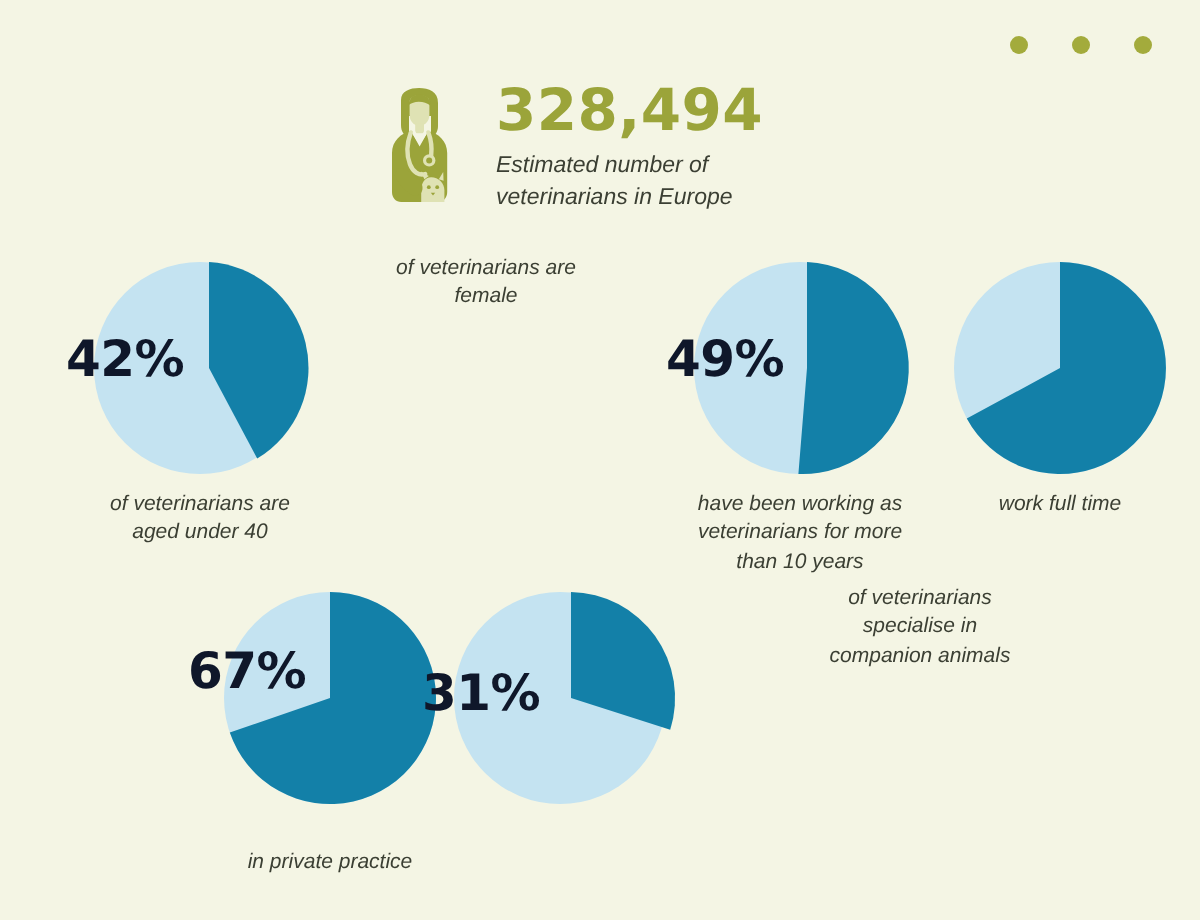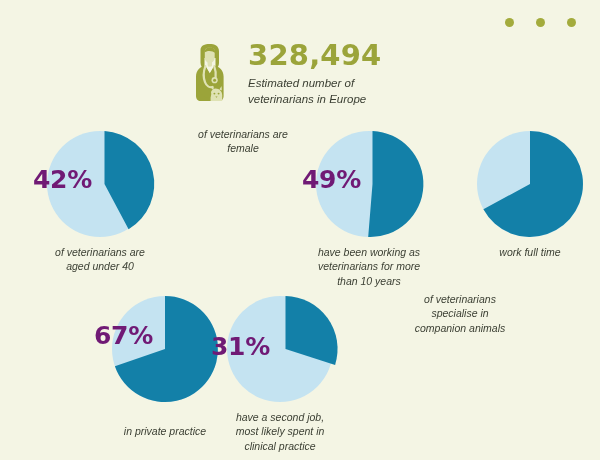--- a/index.html
+++ b/index.html
@@ -89,21 +89,21 @@
     position: absolute;
     top: 0;
     left: 0;
     overflow: visible;
   }
   .pct {
     position: absolute;
     font-family: "DejaVu Sans", sans-serif;
     font-weight: bold;
     font-size: 25px;
-    color: #701a75;
+    color: #0f172a;
     letter-spacing: -0.3px;
     white-space: nowrap;
     line-height: 1;
   }
   .caption {
     font-family: "Liberation Sans", sans-serif;
     font-style: italic;
     font-size: 10.5px;
     line-height: 1.38;
     color: #3b3f33;
@@ -176,21 +176,21 @@
     </div>
   </div>
 
   <div class="pie-block" style="left:168px; top:125px;">
     <div class="caption">
       <span>of veterinarians are</span><br>
       <span>female</span>
     </div>
   </div>
 
-  <div class="pie-block" style="left:294px; top:125px;">
+  <div class="pie-block" style="left:325px; top:125px;">
     <div class="pie-wrap">
       <svg class="pie-svg" width="150" height="118" viewBox="0 0 150 118">
         <g transform="translate(75,59)">
           <circle cx="0" cy="0" r="53" fill="#c4e3f1"></circle>
           <path d="M 3.5 -53 A 53 53 0 0 1 -0.8 53 L 3.5 0 Z" fill="#1380a8"></path>
         </g>
       </svg>
       <div class="pct" style="left:8px; top:42px;">49%</div>
     </div>
     <div class="caption">
@@ -233,25 +233,20 @@
   <div class="pie-block" style="left:205px; top:290px;">
     <div class="pie-wrap">
       <svg class="pie-svg" width="150" height="118" viewBox="0 0 150 118">
         <g transform="translate(75,59)">
           <circle cx="0" cy="0" r="53" fill="#c4e3f1"></circle>
           <path d="M 5.5 -53 A 53 53 0 0 1 55.1 15.9 L 5.5 0 Z" fill="#1380a8"></path>
         </g>
       </svg>
       <div class="pct" style="left:6px; top:44px;">31%</div>
     </div>
-    <div class="caption">
-      <span>have a second job,</span><br>
-      <span>most likely spent in</span><br>
-      <span>clinical practice</span>
-    </div>
   </div>
 
   <div class="pie-block" style="left:385px; top:290px;">
     <div class="caption">
       <span>of veterinarians</span><br>
       <span>specialise in</span><br>
       <span>companion animals</span>
     </div>
   </div>
 

